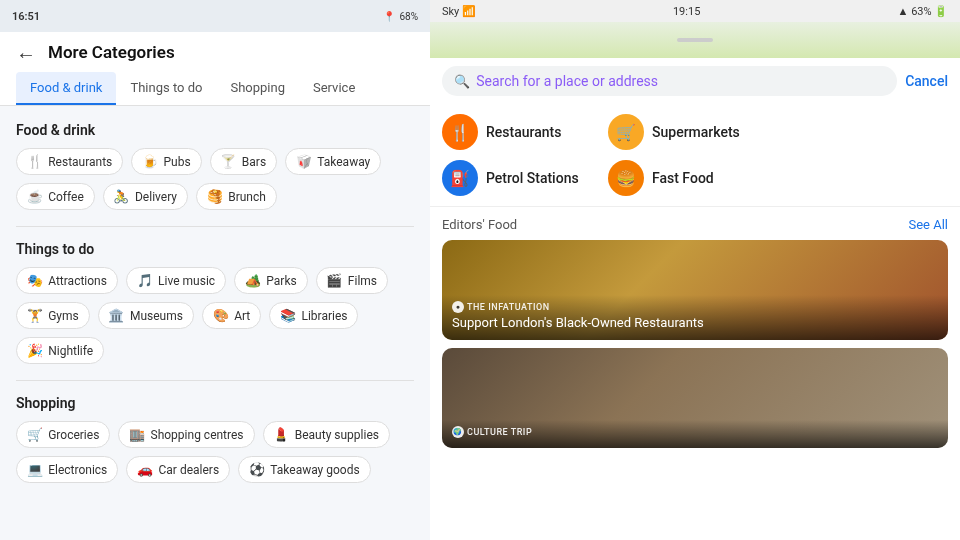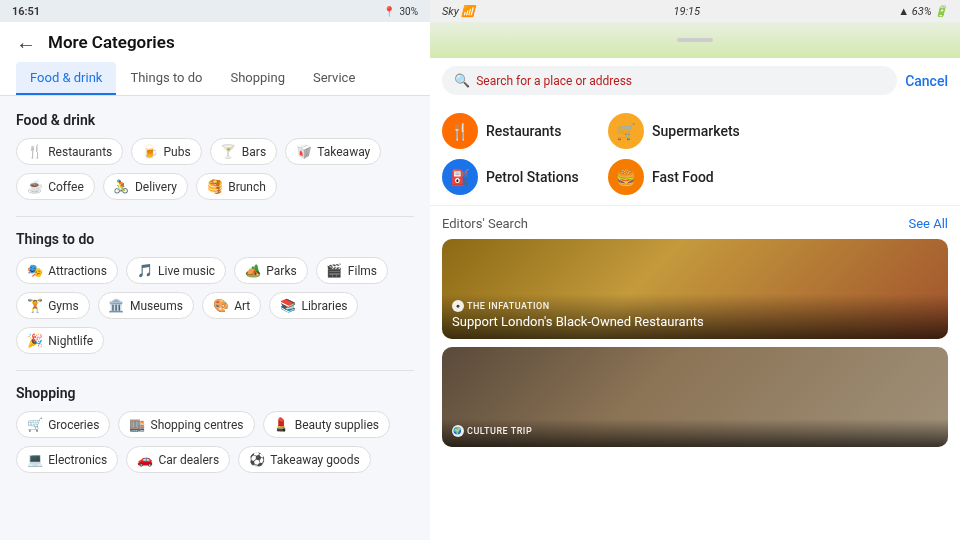--- a/index.html
+++ b/index.html
@@ -17,21 +17,21 @@
       width: 430px;
       height: 540px;
       background: #f5f7fa;
       display: flex;
       flex-direction: column;
       overflow: hidden;
     }
 
     .status-bar {
       background: #e8edf2;
-      padding: 6px 12px;
+      padding: 16px 12px;
       display: flex;
       justify-content: space-between;
       align-items: center;
       font-size: 11px;
       color: #333;
       height: 22px;
     }
     .status-left { font-weight: 600; }
     .status-right { display: flex; gap: 4px; align-items: center; font-size: 10px; }
 
@@ -130,21 +130,20 @@
 
     .right-status-bar {
       background: #f0f0f0;
       padding: 4px 12px;
       display: flex;
       justify-content: space-between;
       align-items: flex-end;
       font-size: 11px;
       color: #333;
       height: 22px;
-      font-style: italic;
     }
 
     .map-area {
       height: 36px;
       background: linear-gradient(180deg, #e8f0e0 0%, #d4e8b0 100%);
       position: relative;
       display: flex;
       align-items: center;
       justify-content: center;
     }
@@ -165,21 +164,21 @@
     .search-input-wrap {
       flex: 1;
       display: flex;
       align-items: center;
       gap: 6px;
       background: #f1f3f4;
       border-radius: 24px;
       padding: 7px 12px;
     }
     .search-icon { color: #888; font-size: 13px; }
-    .search-placeholder { color: #b91c1c; font-size: 12px; }
+    .search-placeholder { color: #8b5cf6; font-size: 14px; }
     .cancel-btn {
       color: #1a73e8;
       font-size: 14px;
       font-weight: 500;
       cursor: pointer;
     }
 
     .categories-scroll {
       background: #fff;
       padding: 10px 12px;
@@ -309,21 +308,21 @@
   </style>
 </head>
 <body>
 
 <div class="left-panel">
 
   <div class="status-bar">
     <span class="status-left">16:51</span>
     <div class="status-right">
       <span>📍</span>
-      <span>30%</span>
+      <span>68%</span>
     </div>
   </div>
 
   <div class="header">
     <div class="header-top">
       <span class="back-btn">←</span>
       <span class="header-title">More Categories</span>
     </div>
     <div class="tabs">
       <div class="tab active">Food &amp; drink</div>
@@ -486,21 +485,21 @@
       </div>
       <div class="category-item">
         <div class="cat-icon orange2">🍔</div>
         <span class="cat-label">Fast Food</span>
       </div>
     </div>
   </div>
 
   <div class="editors-picks-section">
     <div class="editors-header">
-      <span class="editors-title">Editors' Search</span>
+      <span class="editors-title">Editors' Food</span>
       <span class="see-all">See All</span>
     </div>
 
     <div class="card">
       <div class="card-img-placeholder card-bg-1"></div>
       <div class="card-overlay">
         <div class="card-source">
           <span class="card-source-icon">●</span>
           <span>THE INFATUATION</span>
         </div>

